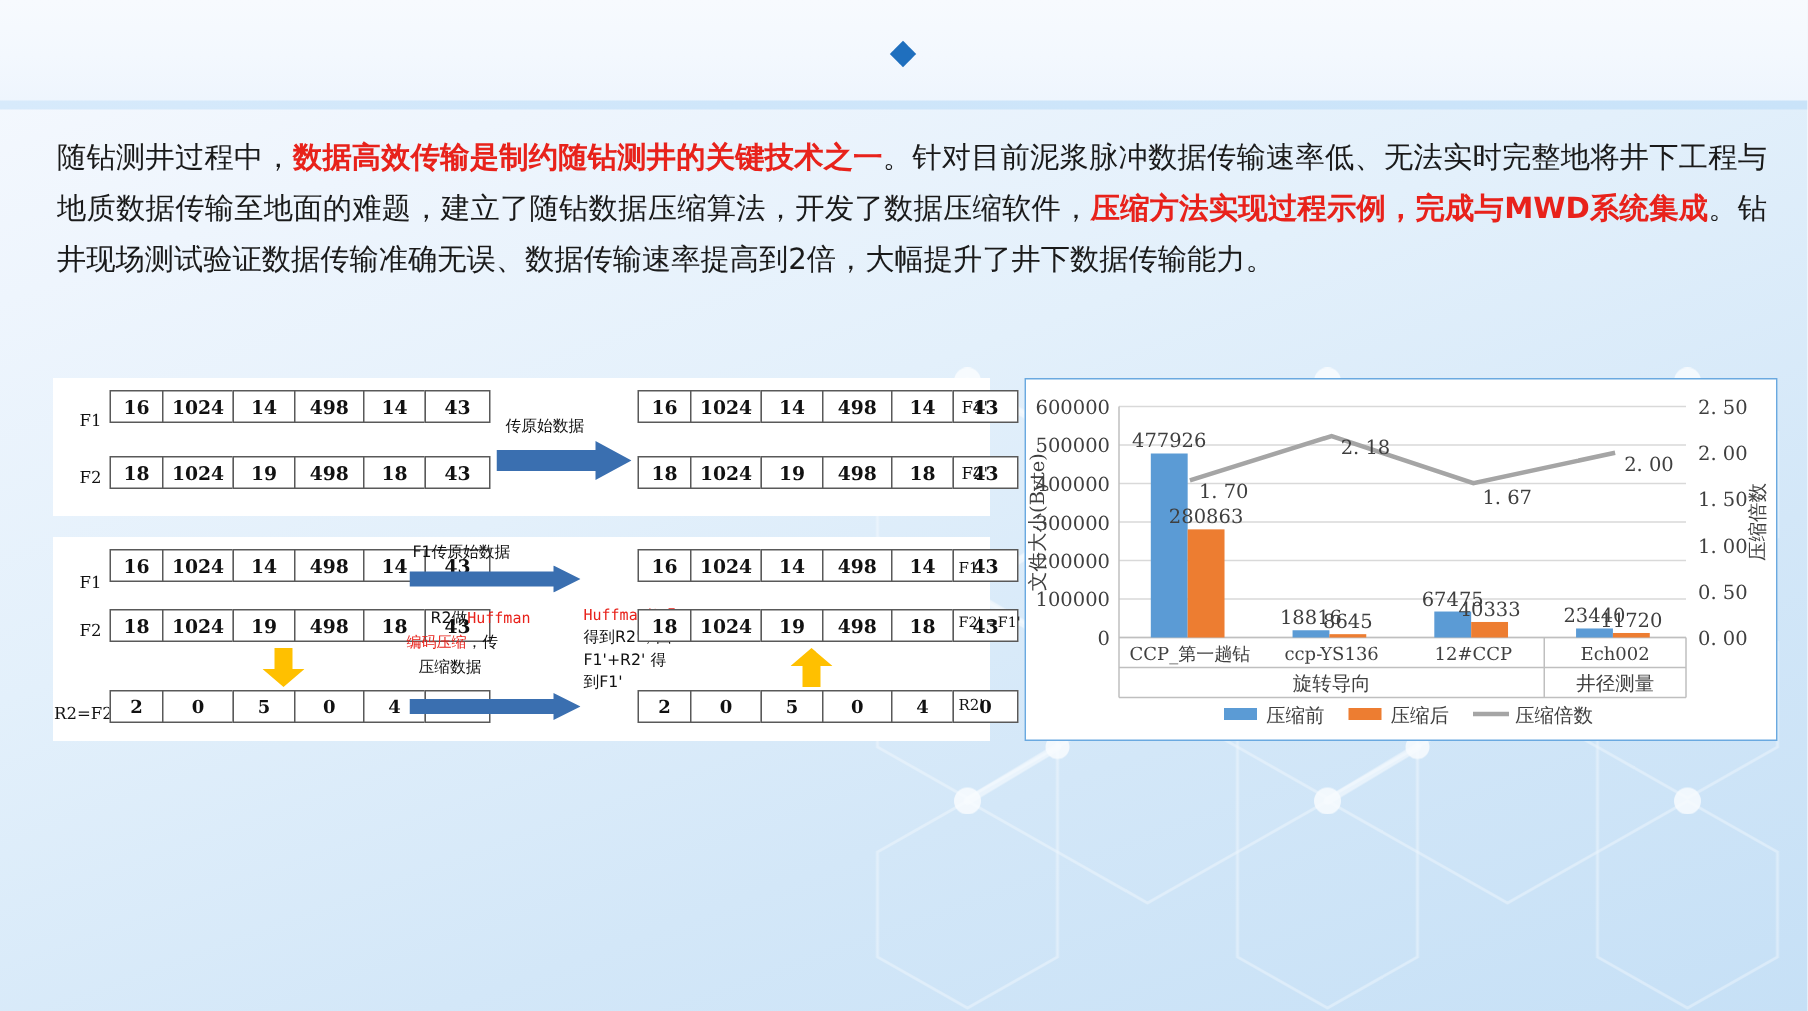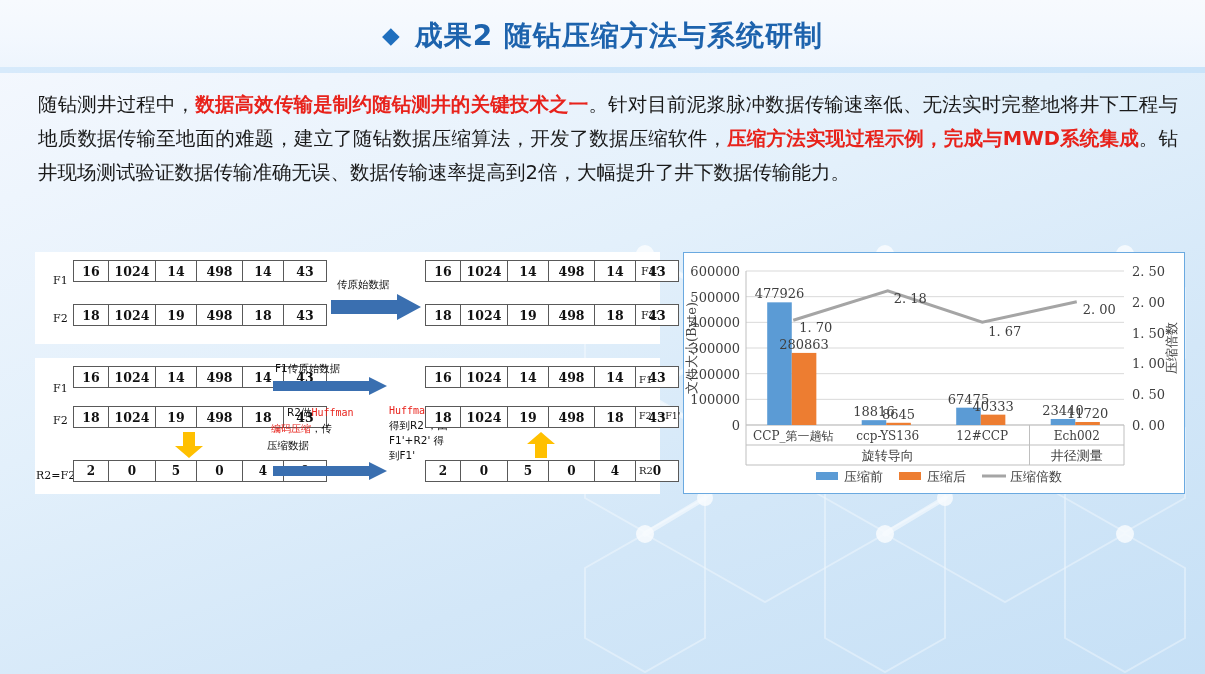--- a/index.html
+++ b/index.html
@@ -166,21 +166,20 @@
         <line x1="380" y1="114" x2="320" y2="150"></line>
       <line x1="140" y1="254" x2="80" y2="290"></line>
         <line x1="380" y1="254" x2="320" y2="290"></line>
     </g>
   </svg>
 
   <div id="headerband"></div>
   <div id="headerline"></div>
   <div id="title">
     <span class="dia">◆</span>
-    <span>成果2  随钻压缩方法与系统研制</span>
   </div>
 
   <div id="para"><span>随钻测井过程中，</span><span class="hl">数据高效传输是制约随钻测井的关键技术之一</span><span>。针对目前泥浆脉冲数据传输速率低、无法实时完整地将井下工程与地质数据传输至地面的难题，建立了随钻数据压缩算法，开发了数据压缩软件，</span><span class="hl">压缩方法实现过程示例，完成与MWD系统集成</span><span>。钻井现场测试验证数据传输准确无误、数据传输速率提高到2倍，大幅提升了井下数据传输能力。</span></div>
 
   <div class="panel" id="leftpanel-top">
     <div class="rowlabel" style="left:18px;top:22px;">F1</div>
     <div class="cells" style="left:38px;top:8px;height:22px;">
       <div class="cell" style="width:36px;height:22px;">16</div>
       <div class="cell" style="width:48px;height:22px;">1024</div>
       <div class="cell" style="width:42px;height:22px;">14</div>
@@ -260,21 +259,21 @@
       <div class="cell num-red" style="width:44px;height:22px;">0</div>
     </div>
 
     <div class="annot" style="left:240px;top:4px;">F1传原始数据</div>
     <svg class="arrow" style="left:238px;top:19px;width:114px;height:18px;" viewBox="0 0 114 18">
       <polygon points="0,4 96,4 96,0 114,9 96,18 96,14 0,14" fill="#3a6fb0"></polygon>
     </svg>
 
     <div class="annot" style="left:252px;top:48px;"><span>R2做</span><span class="red">Huffman</span></div>
     <div class="annot" style="left:236px;top:64px;"><span class="red">编码压缩</span><span>，传</span></div>
-    <div class="annot" style="left:232px;top:81px;">压缩数据</div>
+    <div class="annot" style="left:244px;top:81px;">压缩数据</div>
 
     <svg class="arrow" style="left:238px;top:104px;width:114px;height:18px;" viewBox="0 0 114 18">
       <polygon points="0,4 96,4 96,0 114,9 96,18 96,14 0,14" fill="#3a6fb0"></polygon>
     </svg>
 
     <div class="annot" style="left:354px;top:46px;"><span class="red">Huffman解码</span><span>，</span></div>
     <div class="annot" style="left:354px;top:61px;">得到R2'，由</div>
     <div class="annot" style="left:354px;top:76px;">F1'+R2' 得</div>
     <div class="annot" style="left:354px;top:91px;">到F1'</div>
 

